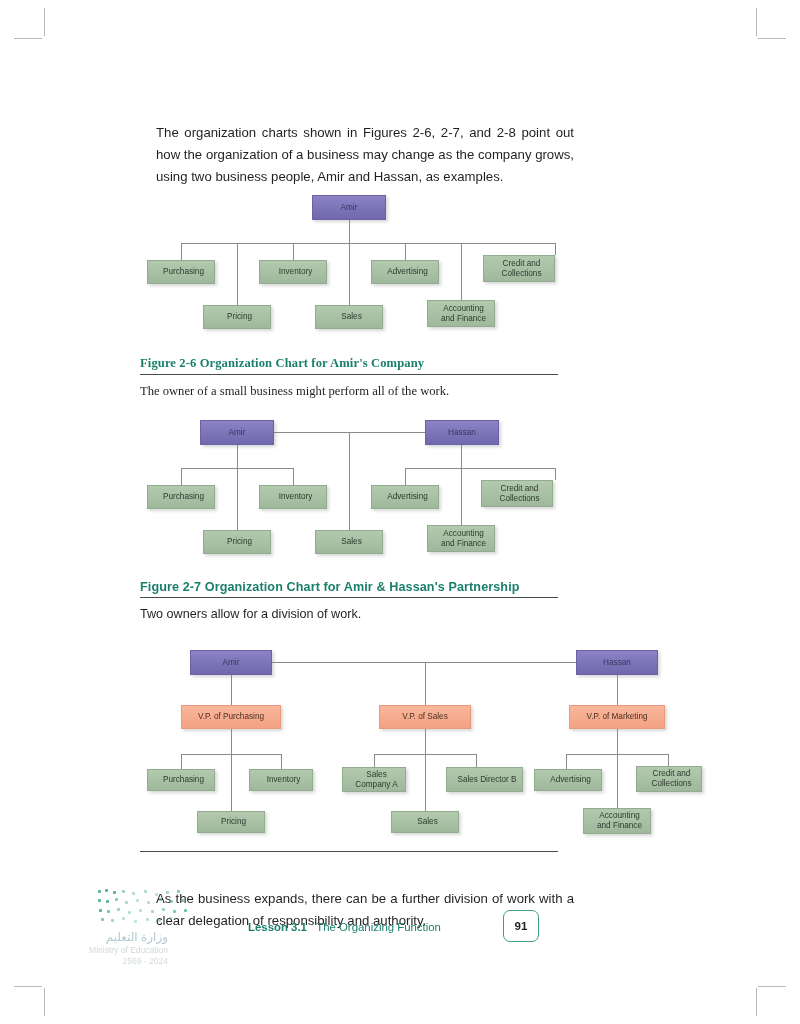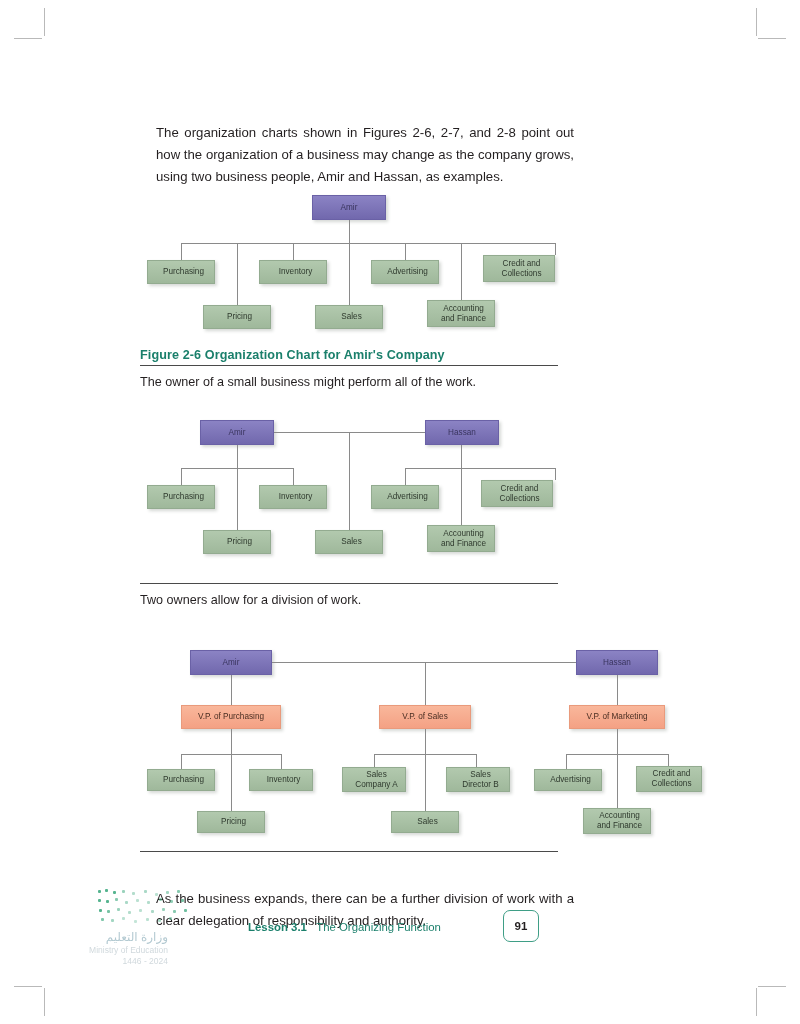--- a/index.html
+++ b/index.html
@@ -230,21 +230,21 @@
       <span>Pricing</span>
     </div>
     <div class="node node-green" style="left:175px; top:115px; width:68px; height:24px;">
       <span>Sales</span>
     </div>
     <div class="node node-green" style="left:287px; top:110px; width:68px; height:27px;">
       <span>Accounting and Finance</span>
     </div>
   </div>
 
-  <div class="fig-caption" style="left:0px; top:348px;">
+  <div class="fig-caption" style="left:0px; top:356px;font-family:Liberation Serif, serif;">
     <div class="fig-caption-title">Figure 2-6  Organization Chart for Amir's Company</div>
     <div class="fig-caption-rule"></div>
     <div class="fig-caption-desc para-caption-sub">The owner of a small business might perform all of the work.</div>
   </div>
 
   <div class="chart" style="left:0px; top:415px; width:420px; height:155px;">
 
     <div class="node node-purple" style="left:60px; top:5px; width:74px; height:25px;">
       <span>Amir</span>
     </div>
@@ -286,20 +286,21 @@
     </div>
     <div class="node node-green" style="left:175px; top:115px; width:68px; height:24px;">
       <span>Sales</span>
     </div>
     <div class="node node-green" style="left:287px; top:110px; width:68px; height:27px;">
       <span>Accounting and Finance</span>
     </div>
   </div>
 
   <div class="fig-caption" style="left:0px; top:580px;">
+    <div class="fig-caption-title">Figure 2-7  Organization Chart for Amir &amp; Hassan's Partnership</div>
     <div class="fig-caption-rule"></div>
     <div class="fig-caption-desc para-caption-sub">Two owners allow for a division of work.</div>
   </div>
 
   <div class="chart" style="left:0px; top:645px; width:530px; height:190px;">
 
     <div class="node node-purple" style="left:50px; top:5px; width:82px; height:25px;">
       <span>Amir</span>
     </div>
     <div class="node node-purple" style="left:436px; top:5px; width:82px; height:25px;">
@@ -340,21 +341,21 @@
 
     <div class="line line-v" style="left:285px; top:84px; height:25px;"></div>
     <div class="line line-h" style="left:234px; top:109px; width:102px;"></div>
     <div class="line line-v" style="left:234px; top:109px; height:15px;"></div>
     <div class="line line-v" style="left:336px; top:109px; height:15px;"></div>
     <div class="line line-v" style="left:285px; top:109px; height:57px;"></div>
 
     <div class="node node-green" style="left:202px; top:122px; width:64px; height:25px;">
       <span>Sales Company A</span>
     </div>
-    <div class="node node-green" style="left:306px; top:122px; width:64px; height:25px;">
+    <div class="node node-green" style="left:306px; top:122px; width:77px; height:25px;">
       <span>Sales Director B</span>
     </div>
     <div class="node node-green" style="left:251px; top:166px; width:68px; height:22px;">
       <span>Sales</span>
     </div>
 
     <div class="line line-v" style="left:477px; top:84px; height:25px;"></div>
     <div class="line line-h" style="left:426px; top:109px; width:102px;"></div>
     <div class="line line-v" style="left:426px; top:109px; height:15px;"></div>
     <div class="line line-v" style="left:528px; top:109px; height:12px;"></div>
@@ -412,21 +413,21 @@
   <i style="left:24px; top:29px; opacity:.4;"></i>
     <i style="left:36px; top:32px; opacity:.35;"></i>
   <i style="left:48px; top:30px; opacity:.4;"></i>
     <i style="left:60px; top:31px; opacity:.5;"></i>
   <i style="left:71px; top:29px; opacity:.55;"></i>
 </div>
 
 <div class="ministry">
   <div class="ministry-name">وزارة التعليم</div>
   <div class="ministry-sub">Ministry of Education</div>
-  <div class="ministry-sub">2024 - 1446</div>
+  <div class="ministry-sub">2024 - 2569</div>
 </div>
 
 <div class="footer-lesson">
   <span class="lesson-num">Lesson 3.1</span>
   <span>&nbsp;</span>
   <span class="lesson-title">The Organizing Function</span>
 </div>
 
 <div class="page-number">
   <span>91</span>

